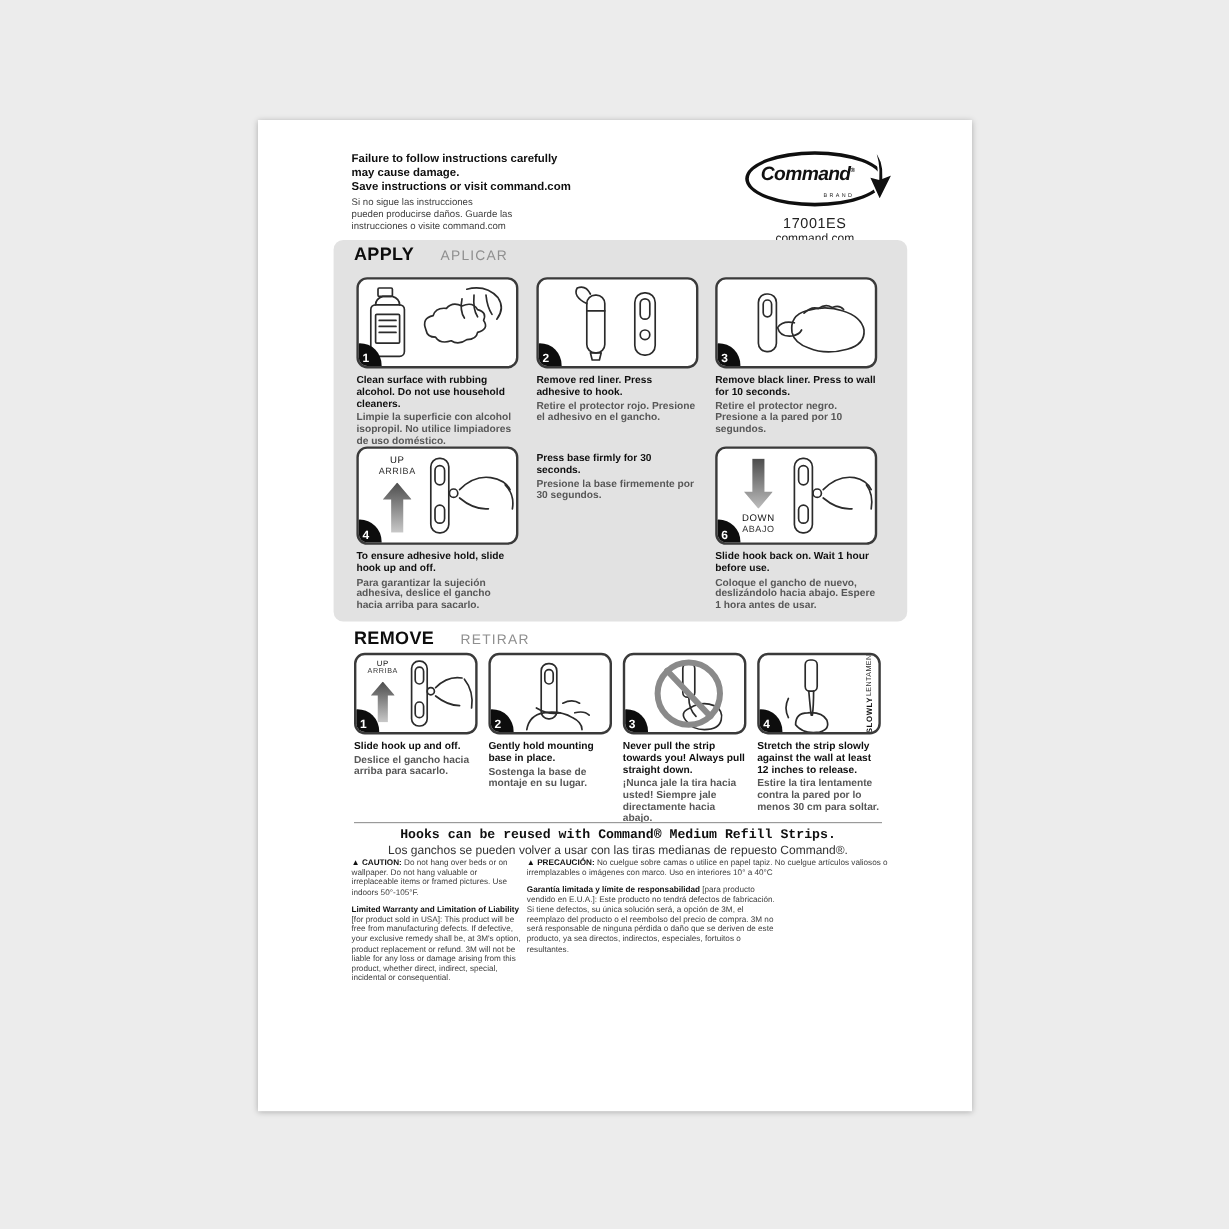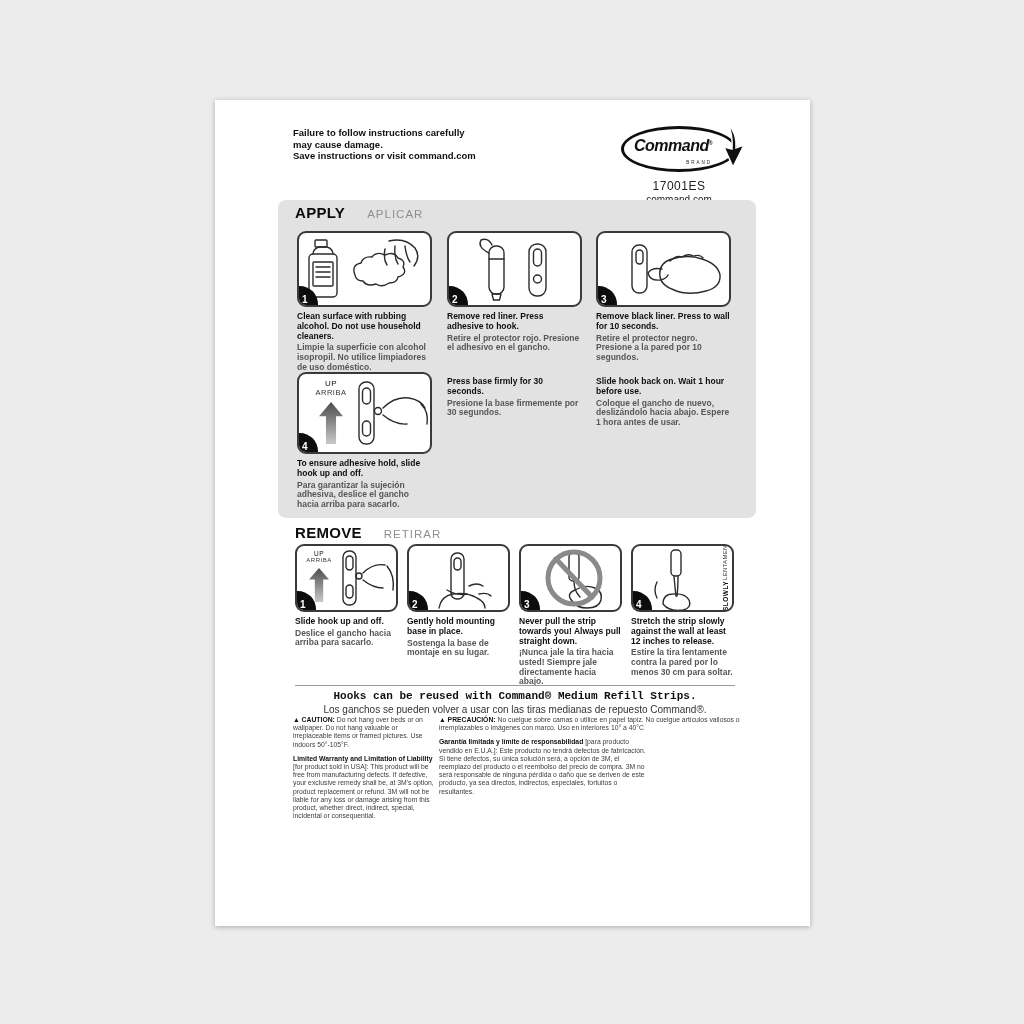--- a/index.html
+++ b/index.html
@@ -77,20 +77,25 @@
 <body>
 
 <div class="page">
 
   <div class="abs" style="left:78px;top:27px;width:260px;">
     <div class="hdr-en">
       <div>Failure to follow instructions carefully</div>
       <div>may cause damage.</div>
       <div>Save instructions or visit command.com</div>
     </div>
+    <div class="hdr-es">
+      <div>Si no sigue las instrucciones</div>
+      <div>pueden producirse daños. Guarde las</div>
+      <div>instrucciones o visite command.com</div>
+    </div>
   </div>
 
   <div class="abs logo-block">
     <div class="oval">
       <span class="brandname"><span>Command</span><span class="reg">®</span></span>
       <span class="brandsub">BRAND</span>
       <svg class="logo-arrow" width="34" height="52" viewBox="0 0 34 52">
         <path d="M14,1 q9,9 8,24 l8,-3 l-11,22 l-9,-20 l8,2 q1,-15 -4,-25 z" fill="#101010" stroke="#ffffff" stroke-width="1.5"></path>
       </svg>
     </div>
@@ -192,20 +197,39 @@
   </div>
 
   <div class="cell" style="left:232px;top:272px;">
     <div class="cap">
       <div class="cap-en">Press base firmly for 30 seconds.</div>
       <div class="cap-es">Presione la base firmemente por 30 segundos.</div>
     </div>
   </div>
 
   <div class="cell" style="left:381px;top:272px;">
+    <div class="stepbox h82">
+      <svg class="illus" width="131" height="78" viewBox="0 0 131 78">
+        <rect x="64" y="8" width="15" height="62" rx="7"></rect>
+        <rect x="67.5" y="14" width="8" height="16" rx="4"></rect>
+        <rect x="67.5" y="47" width="8" height="15" rx="4"></rect>
+        <circle cx="83" cy="37" r="3.5"></circle>
+        <path d="M88,34 q12,-12 26,-10 q10,2 14,10"></path>
+        <path d="M88,41 q12,10 24,9"></path>
+        <path d="M124,30 q6,8 4,20"></path>
+      </svg>
+      <div class="arrow-down" style="left:22px;top:8px;width:24px;height:42px;"></div>
+      <div class="dirlbl" style="left:10px;top:53px;width:48px;">
+        <span class="b">DOWN</span>
+        <span class="r">ABAJO</span>
+      </div>
+      <div class="badge">
+          <span>6</span>
+        </div>
+    </div>
     <div class="cap">
       <div class="cap-en">Slide hook back on. Wait 1 hour before use.</div>
       <div class="cap-es">Coloque el gancho de nuevo, deslizándolo hacia abajo. Espere 1 hora antes de usar.</div>
     </div>
   </div>
 
   <div class="abs sec-title" style="left:80px;top:424px;">
     <span>REMOVE</span><span class="es">RETIRAR</span>
   </div>
 

